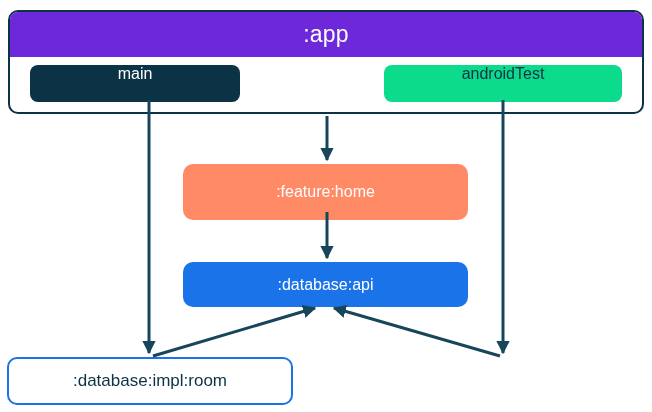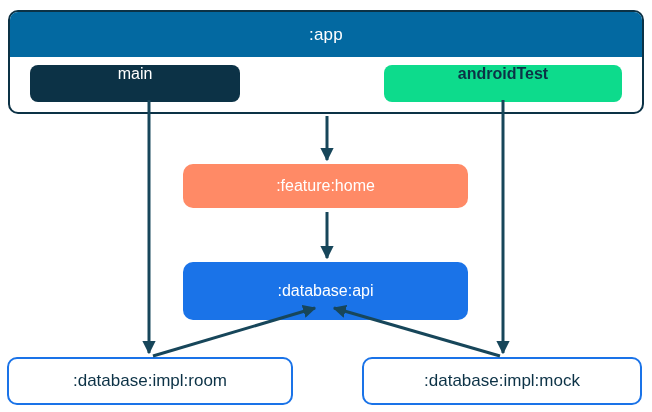--- a/index.html
+++ b/index.html
@@ -23,46 +23,46 @@
     border: 2px solid #0c3246;
     border-radius: 10px;
     background: #ffffff;
     overflow: hidden;
     position: absolute;
     box-sizing: border-box;
     z-index: 1;
   }
   .app-header {
     height: 45px;
-    background: #0369a1;
+    background: #6d28d9;
     color: #ffffff;
     display: flex; align-items: center; justify-content: center;
-    font-size: 17px;
+    font-size: 23px;
     letter-spacing: 0.2px;
   }
   .pill {
     position: absolute;
     height: 37px;
     border-radius: 8px;
     display: flex; align-items: flex-start; justify-content: center;
     font-size: 16px;
     z-index: 2;
   }
   .pill-main { left: 30px; top: 65px; width: 210px; background: #0c3246; color: #ffffff; }
-  .pill-androidtest { left: 384px; top: 65px; width: 238px; background: #0ddb8c; color: #0c3246; font-weight: bold; }
+  .pill-androidtest { left: 384px; top: 65px; width: 238px; background: #0ddb8c; color: #0c3246; }
 
   .feature-home {
-    left: 183px; top: 164px; width: 285px; height: 44px;
+    left: 183px; top: 164px; width: 285px; height: 56px;
     background: #ff8a66; color: #ffffff;
     border-radius: 10px; font-size: 16px;
     z-index: 1;
     align-items: center;
   }
   .database-api {
-    left: 183px; top: 262px; width: 285px; height: 58px;
+    left: 183px; top: 262px; width: 285px; height: 45px;
     background: #1a73e8; color: #ffffff;
     border-radius: 10px; font-size: 16px;
     z-index: 1;
   }
   .impl-box {
     top: 357px; height: 48px;
     background: #ffffff;
     border: 2px solid #1a73e8;
     border-radius: 10px;
     color: #0c3246;
@@ -103,23 +103,20 @@
     <span>:feature:home</span>
   </div>
 
   <div class="node database-api">
     <span>:database:api</span>
   </div>
 
   <div class="node impl-box impl-room">
     <span>:database:impl:room</span>
   </div>
-  <div class="node impl-box impl-mock">
-    <span>:database:impl:mock</span>
-  </div>
 
   <svg class="edges-layer" width="652" height="412" viewBox="0 0 652 412" xmlns="http://www.w3.org/2000/svg">
     <defs>
       <marker id="arrowhead" viewBox="0 0 10 10" refX="9" refY="5" markerWidth="4.4" markerHeight="4.4" orient="auto-start-reverse">
         <path d="M 0 0 L 10 5 L 0 10 z" fill="#17465a"></path>
       </marker>
     </defs>
     <g stroke="#17465a" stroke-width="3" fill="none">
       <path d="M 149 100 L 149 353" marker-end="url(#arrowhead)"></path>
       <path d="M 503 100 L 503 353" marker-end="url(#arrowhead)"></path>

